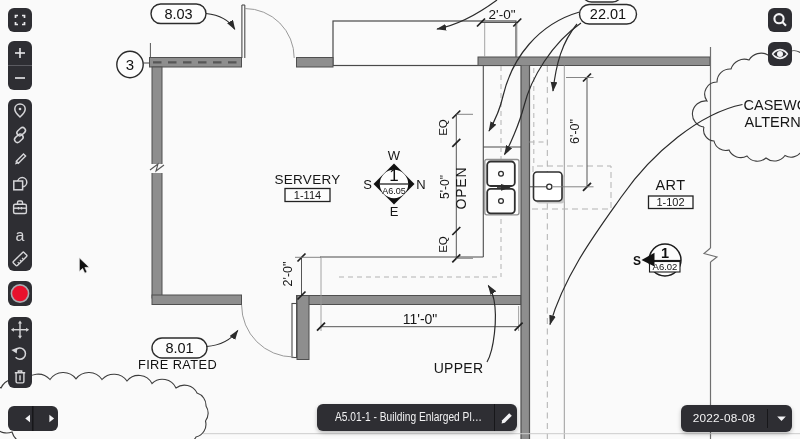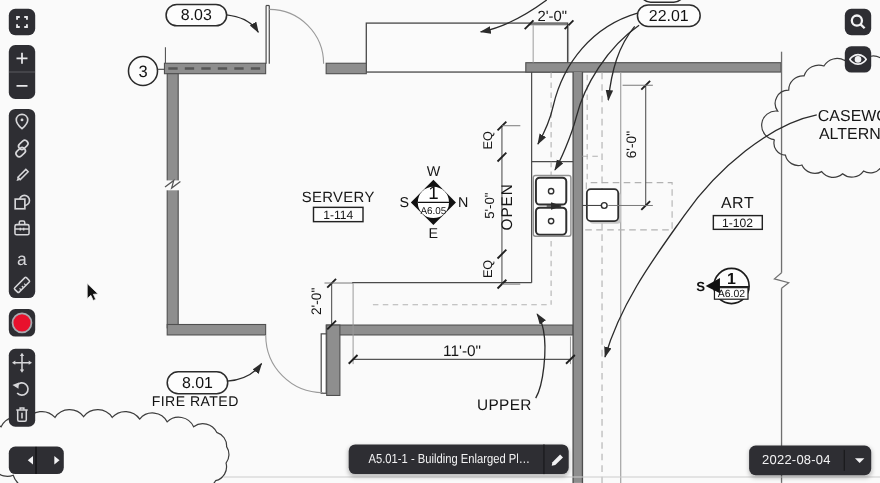--- a/index.html
+++ b/index.html
@@ -386,19 +386,19 @@
 
 <div class="btn" style="left:305px;top:404px;width:200px;height:27px;box-shadow:0 2px 4px rgba(0,0,0,0.25);margin-left:12px;">
   <div style="position:absolute;left:18px;top:0;height:27px;line-height:27px;color:#f2f2f3;font-size:12px;white-space:nowrap;transform:scaleX(0.85);transform-origin:0 50%;">A5.01-1 - Building Enlarged Pl…</div>
   <div style="position:absolute;left:177px;top:0;width:1px;height:27px;background:#17171a;"></div>
   <svg style="position:absolute;left:182px;top:5px;" width="17" height="17" viewBox="0 0 17 17">
     <path d="M3.2,11.2 L10.2,4.2 L12.8,6.8 L5.8,13.8 L2.6,14.4 Z" fill="#f2f2f4"></path>
   </svg>
 </div>
 
 <div class="btn" style="left:681px;top:405px;width:111px;height:27px;box-shadow:0 2px 4px rgba(0,0,0,0.25);">
-  <div style="position:absolute;left:0;top:0;width:86px;height:27px;line-height:27px;text-align:center;color:#f2f2f3;font-size:11.8px;letter-spacing:0.2px;">2022-08-04</div>
+  <div style="position:absolute;left:0;top:0;width:86px;height:27px;line-height:27px;text-align:center;color:#f2f2f3;font-size:11.8px;letter-spacing:0.2px;">2022-08-08</div>
   <div style="position:absolute;left:86px;top:4px;width:1px;height:19px;background:#17171a;"></div>
   <svg style="position:absolute;left:90px;top:0;" width="21" height="27" viewBox="0 0 21 27">
     <path d="M6.2,11.5 L14.8,11.5 L10.5,16 Z" fill="#f2f2f4"></path>
   </svg>
 </div>
 </div>
 
 </body></html>

